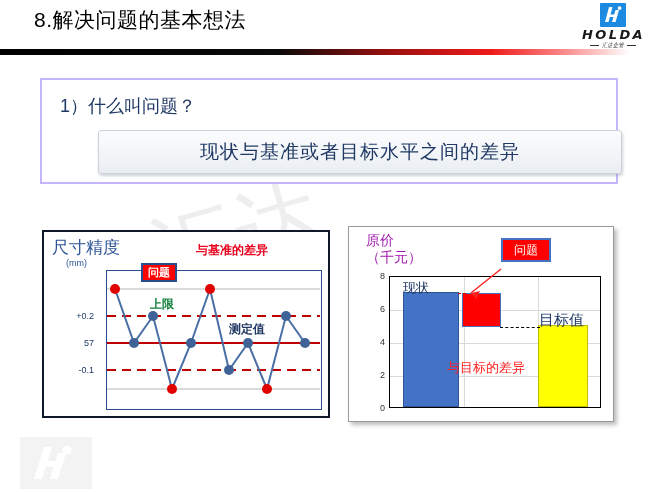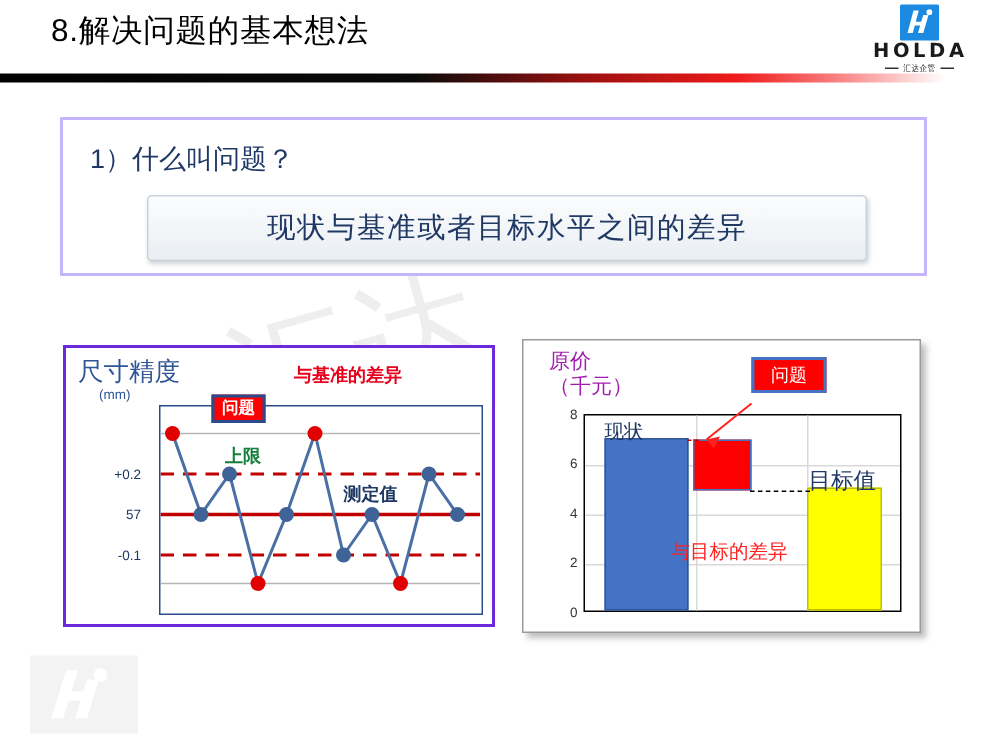--- a/index.html
+++ b/index.html
@@ -15,21 +15,21 @@
   .slide-title{
     position:absolute;left:34px;top:6px;
     font-size:21px;color:#000;letter-spacing:.5px;white-space:nowrap;
   }
   .divider{
     position:absolute;left:0;top:49px;width:630px;height:6px;
     background:linear-gradient(to right,#000 0%,#0a0a0a 44%,#9d1010 62%,#ef1b1b 78%,#f87a7a 88%,#ffffff 100%);
   }
 
   
-  .logo{position:absolute;right:16px;top:3px;width:62px;text-align:left;}
+  .logo{position:absolute;right:16px;top:3px;width:62px;text-align:left;font-style:italic;}
   .logo-mark{
     width:26px;height:24px;margin:0 auto;background:#1b8ae0;
     position:relative;border-radius:1px;
   }
   .logo-mark svg{position:absolute;left:0;top:0;}
   .logo-word{
     font-size:13px;font-weight:bold;letter-spacing:2.4px;color:#1a1a1a;
     margin-top:1px;line-height:14px;font-family:"DejaVu Sans",sans-serif;
   }
   .logo-sub{display:flex;align-items:center;justify-content:center;gap:3px;margin-top:0px;}
@@ -38,21 +38,21 @@
 
   
   .q-panel{
     position:absolute;left:40px;top:78px;width:578px;height:106px;
     border:2px solid #c4b5fd;background:#fff;box-sizing:border-box;
   }
   .q-label{
     position:absolute;left:18px;top:14px;font-size:18px;color:#1f3864;white-space:nowrap;
   }
   .answer-box{
-    position:absolute;left:56px;top:50px;width:480px;height:44px;
+    position:absolute;left:56px;top:50px;width:524px;height:44px;
     background:linear-gradient(to bottom,#fbfcfd 0%,#f2f5f8 55%,#e9eef3 100%);
     border:1px solid #c9d2da;border-radius:3px;
     box-shadow:1px 2px 3px rgba(120,130,140,.35);
     display:flex;align-items:center;justify-content:center;box-sizing:border-box;
   }
   .answer-box span{font-size:19px;color:#1f3864;letter-spacing:1px;}
 
   
   .wm-text{
     position:absolute;left:150px;top:178px;
@@ -63,21 +63,21 @@
   }
   .wm-logo{
     position:absolute;left:20px;top:437px;width:72px;height:52px;
     background:#f3f3f3;pointer-events:none;
   }
   .wm-logo svg{position:absolute;left:0;top:0;}
 
   
   .chart-left{
     position:absolute;left:42px;top:230px;width:288px;height:188px;
-    border:2px solid #6d28d9;background:#fff;box-sizing:border-box;
+    border:2px solid #0f172a;background:#fff;box-sizing:border-box;
   }
   .cl-title{position:absolute;left:8px;top:4px;font-size:17px;color:#2f5597;}
   .cl-unit{position:absolute;left:22px;top:26px;font-size:9px;color:#2f5597;}
   .cl-plot{
     position:absolute;left:62px;top:38px;width:216px;height:140px;
     border:1.5px solid #2b4c8c;box-sizing:border-box;background:transparent;
   }
   .cl-axis-lab{position:absolute;font-size:9px;color:#1f3864;text-align:right;width:36px;}
   .tag-problem-l{
     position:absolute;left:97px;top:31px;

